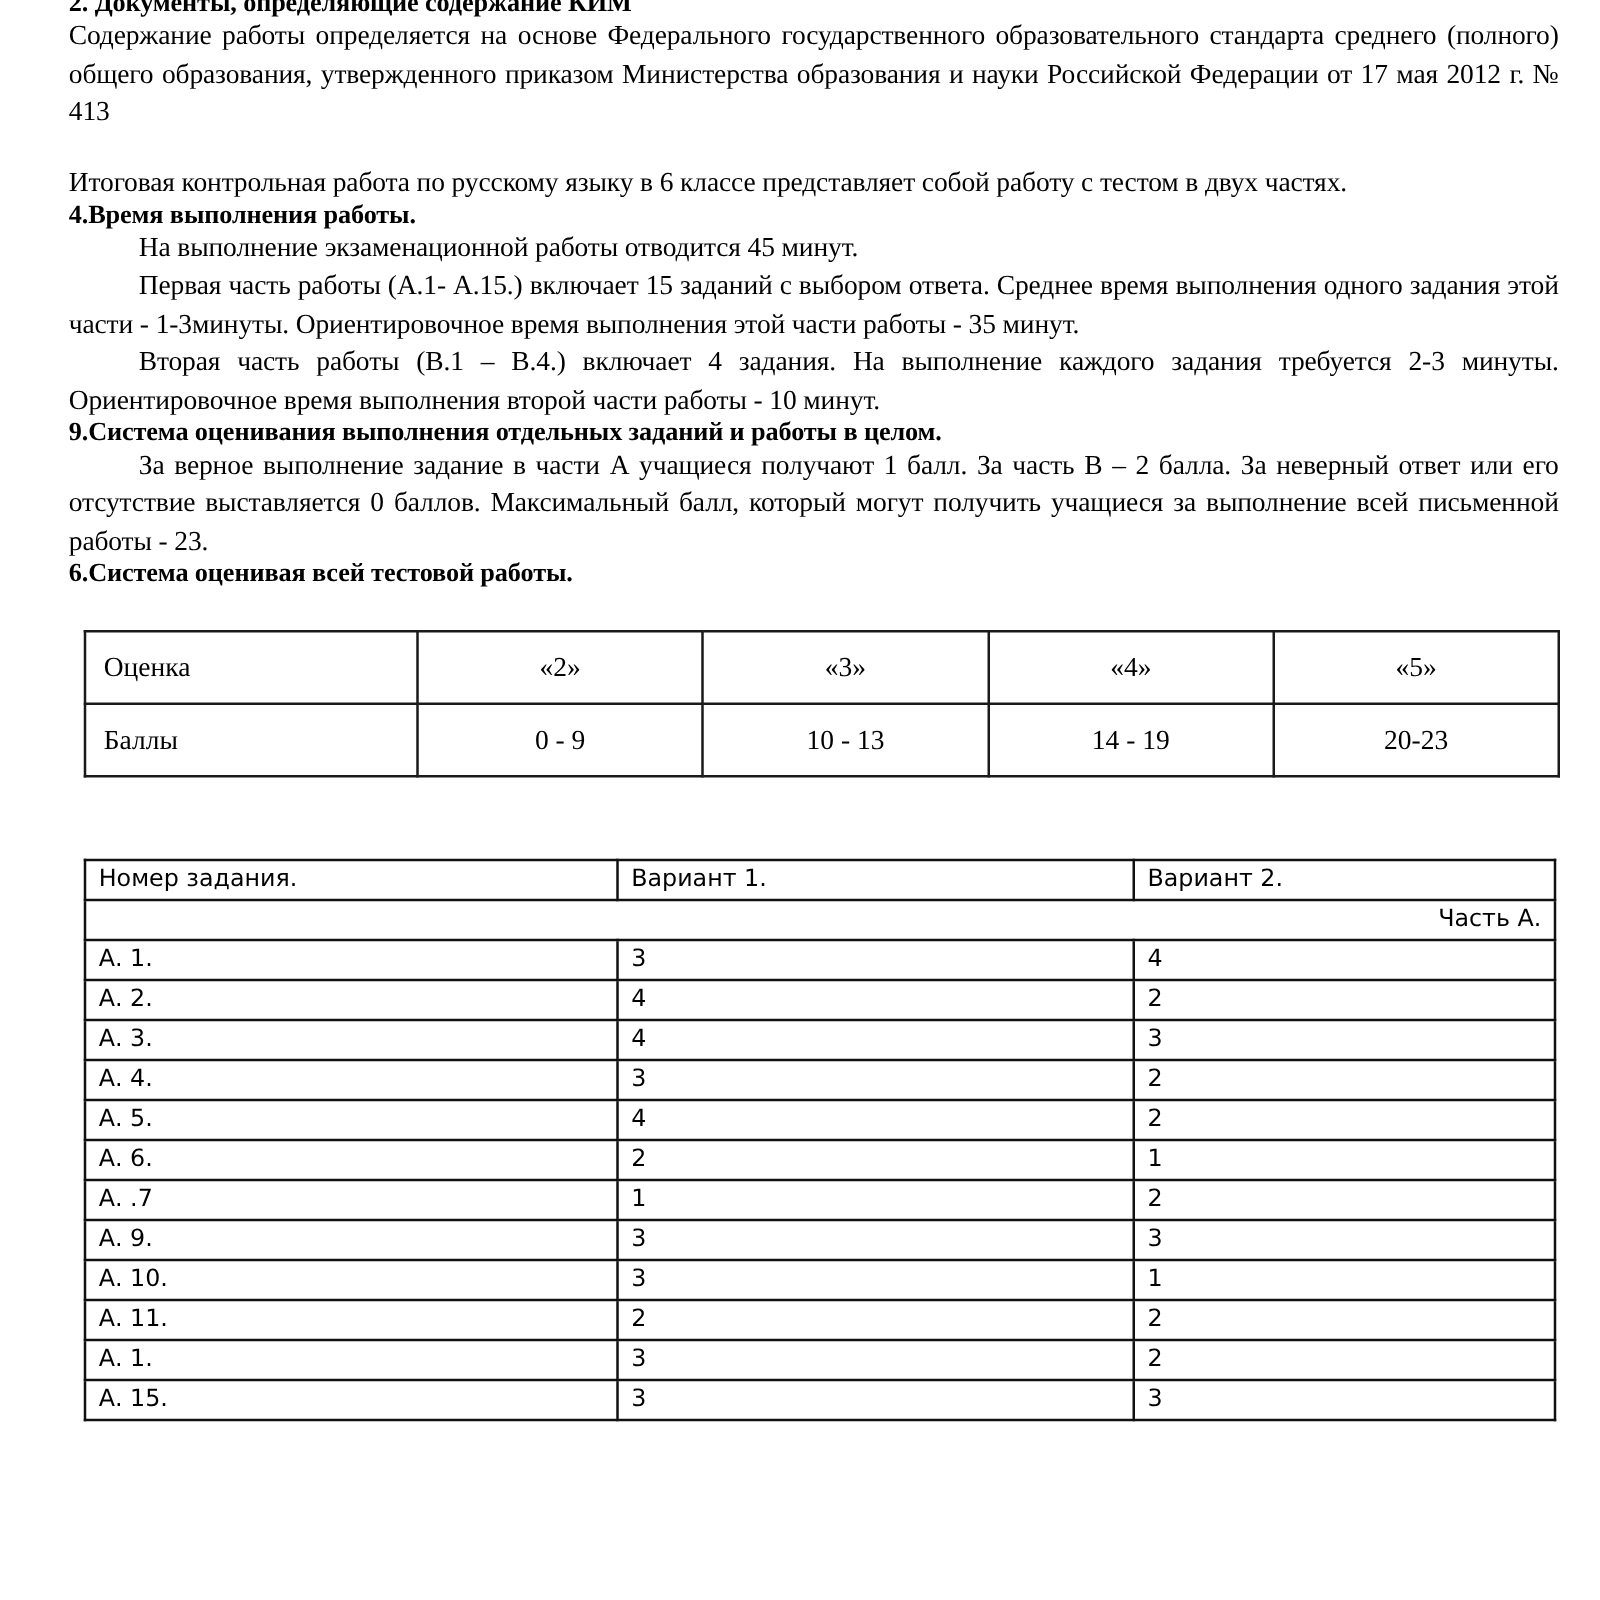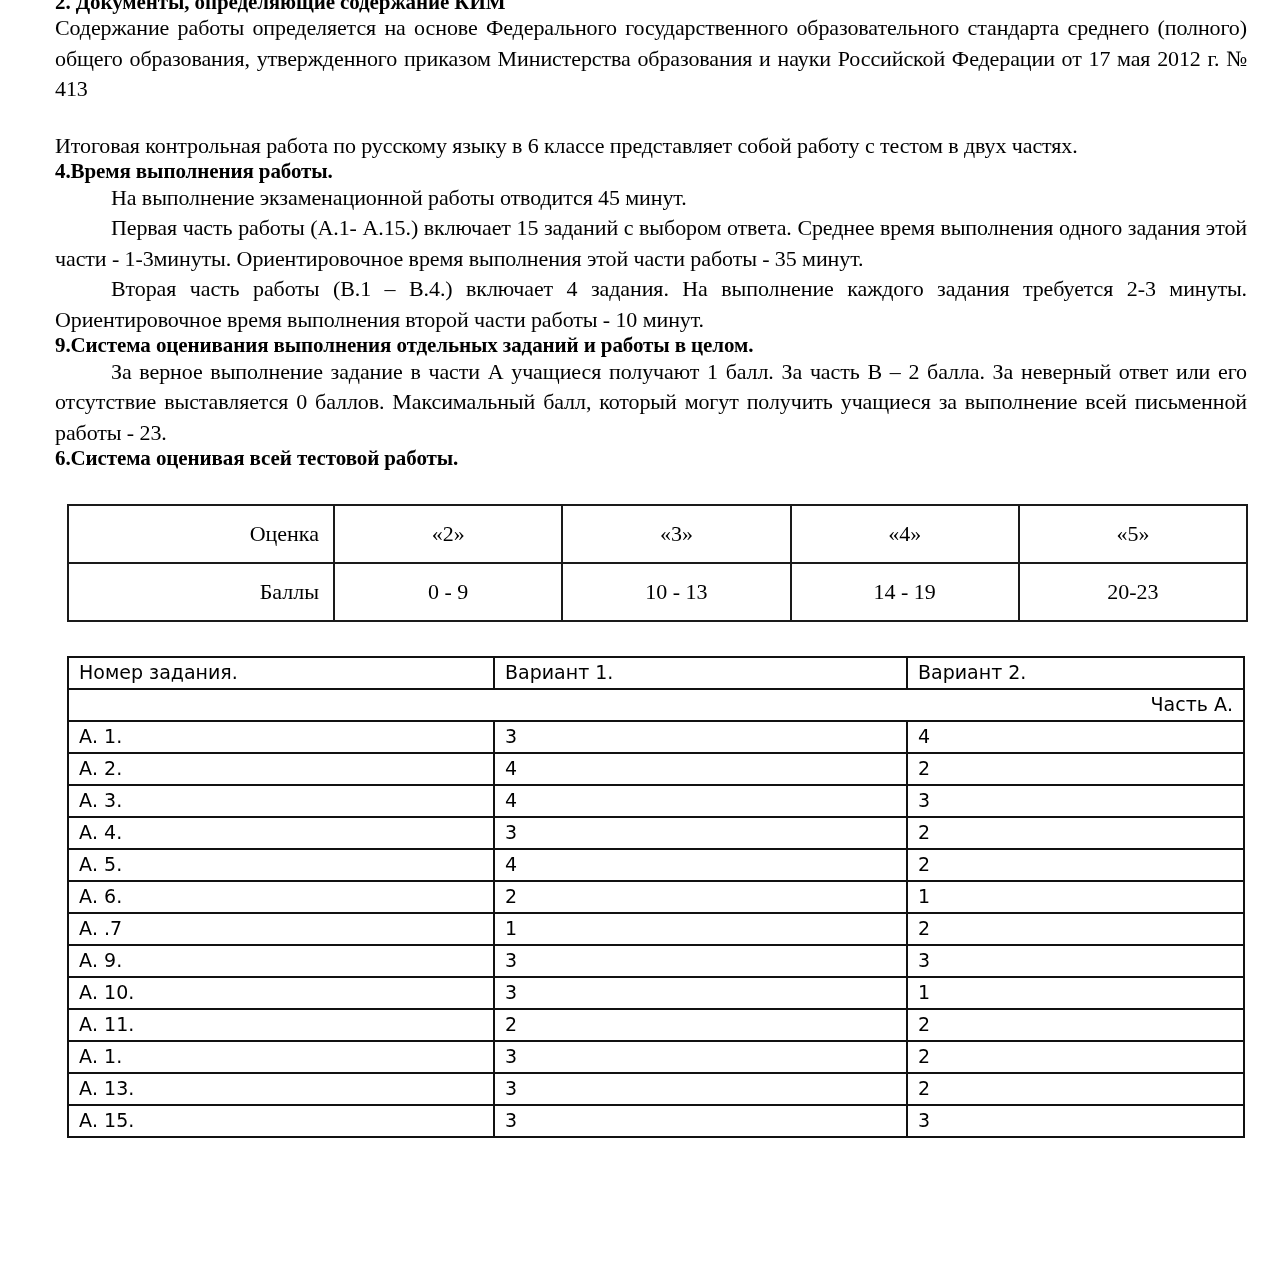--- a/index.html
+++ b/index.html
@@ -58,35 +58,36 @@
     font-size: 22px;
   }
   .grade-table td {
     border: 2px solid #1a1a1a;
     height: 48px;
     padding: 4px 14px;
     vertical-align: middle;
     font-family: "Liberation Serif", "DejaVu Serif", serif;
   }
   .grade-table td.label-cell {
-    text-align: right;
+    text-align: left;
     width: 236px;
   }
   .grade-table td.value-cell {
     text-align: center;
   }
 
   
   .answers-table {
     border-collapse: collapse;
     width: 1176px;
     margin-left: 12px;
     table-layout: fixed;
     font-family: "DejaVu Sans", "Liberation Sans", sans-serif;
     font-size: 19px;
+    margin-top: 31px;
   }
   .answers-table td {
     border: 2px solid #111111;
     height: 28px;
     padding: 1px 10px;
     vertical-align: middle;
     line-height: 1.15;
   }
   .answers-table col.c-task { width: 426px; }
   .answers-table col.c-v1   { width: 413px; }
@@ -223,25 +224,20 @@
         <td>А. 11.</td>
         <td>2</td>
         <td>2</td>
       </tr>
       <tr>
         <td>А. 1.</td>
         <td>3</td>
         <td>2</td>
       </tr>
       <tr>
-        <td>А. 13.</td>
-        <td>3</td>
-        <td>2</td>
-      </tr>
-      <tr>
         <td>А. 15.</td>
         <td>3</td>
         <td>3</td>
       </tr>
     </tbody>
   </table>
 
 </div>
 
 </body></html>

